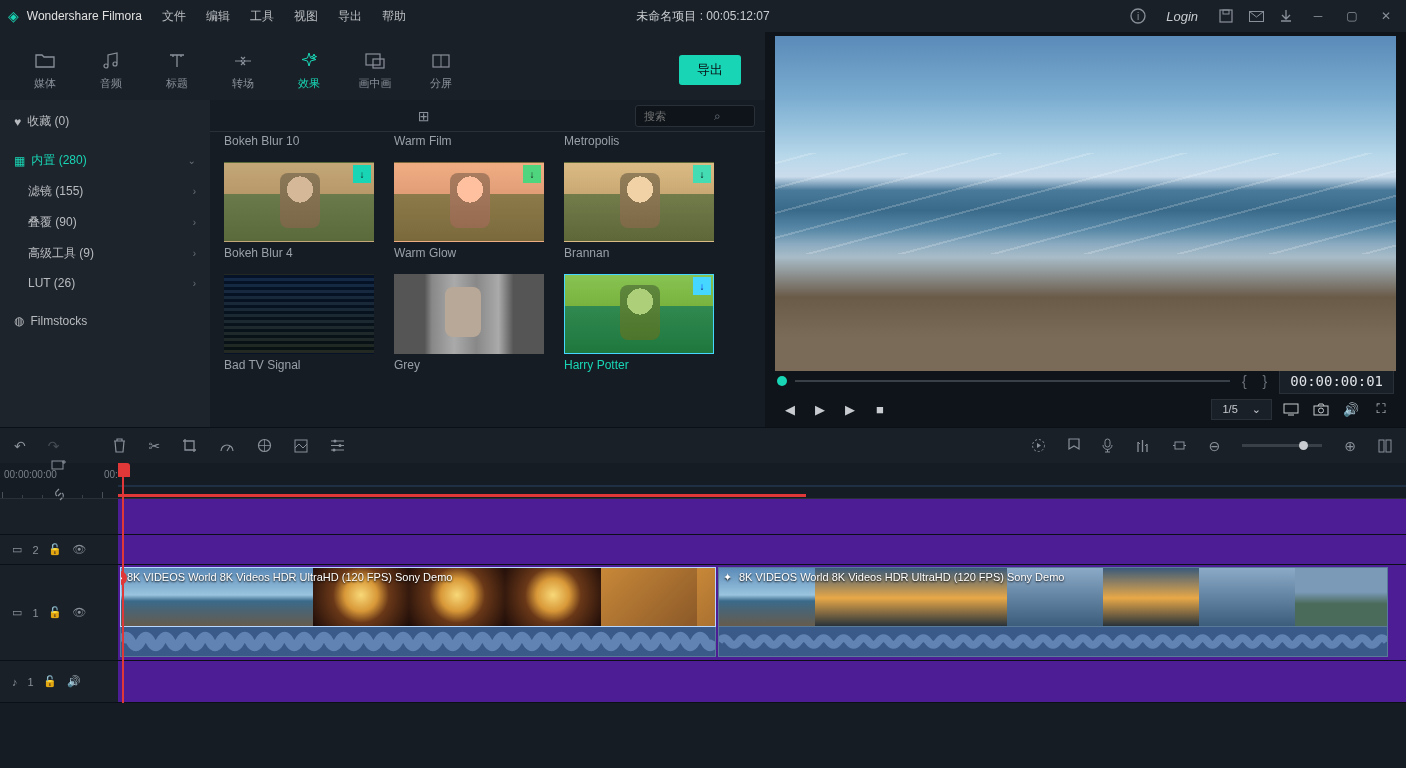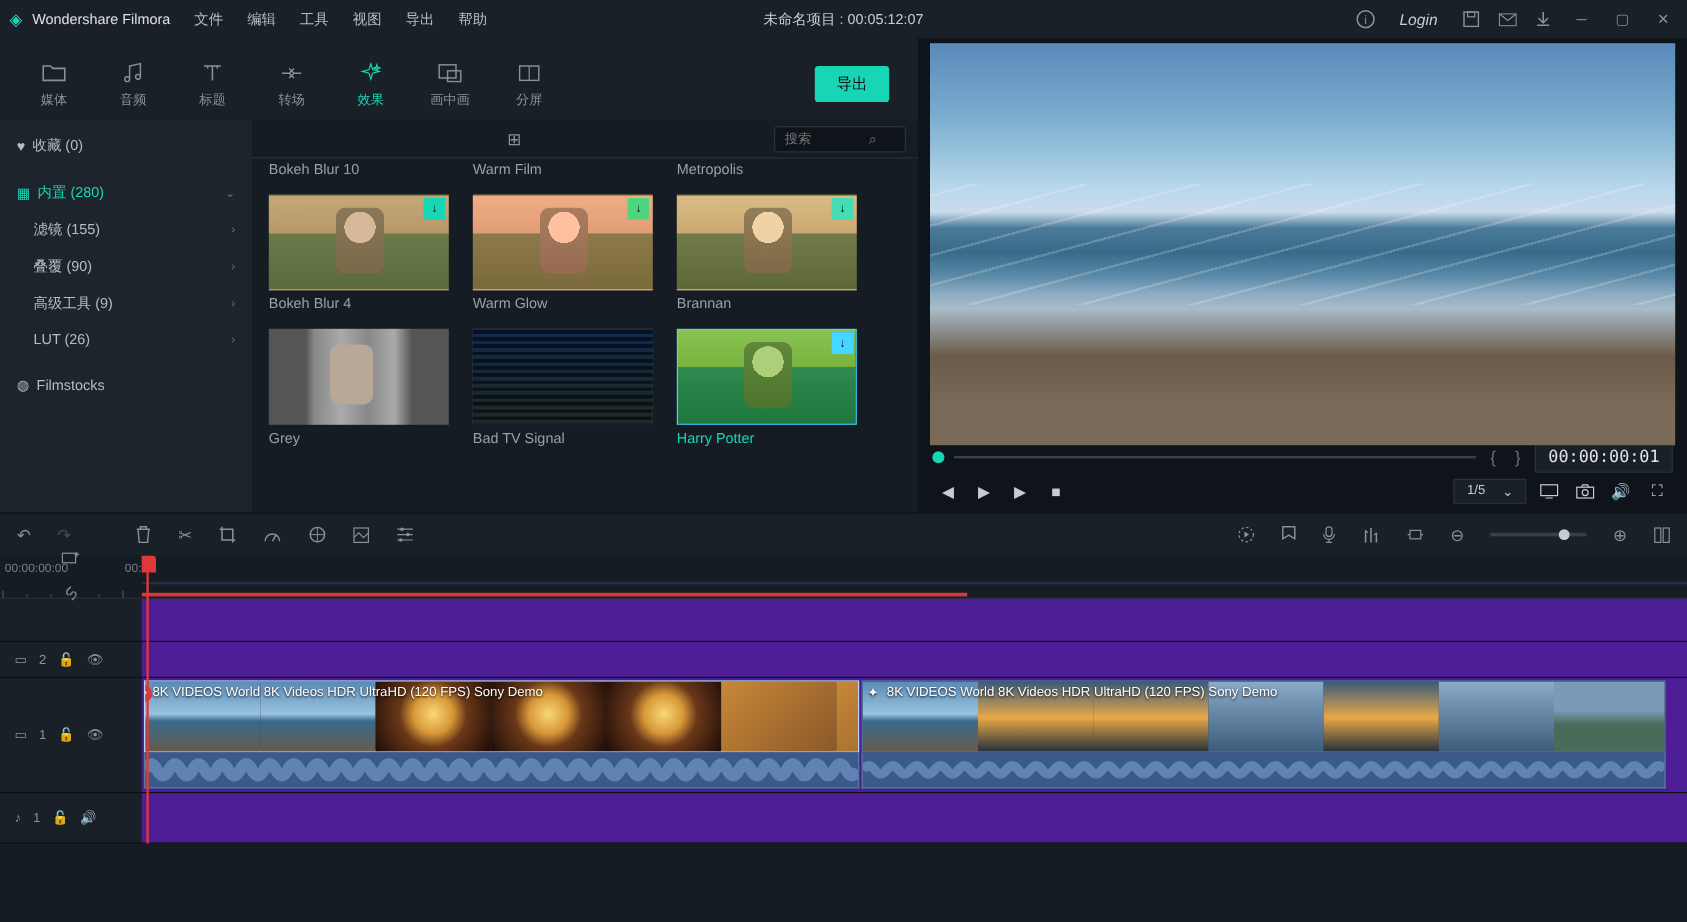--- a/index.html
+++ b/index.html
@@ -25,21 +25,21 @@
 
 .panel-body { flex:1; display:flex; overflow:hidden; }
 .sidebar { width:210px; background:#1e242c; padding:6px 0; overflow-y:auto; }
 .side-item { padding:7px 14px; display:flex; align-items:center; gap:6px; cursor:pointer; color:#b8bcc0; font-size:12px; }
 .side-item.expand { color:#18d6b5; }
 .side-sub { padding-left:28px; }
 .side-chev { margin-left:auto; color:#6a7078; font-size:10px; }
 
 .content-area { flex:1; display:flex; flex-direction:column; background:#161c24; }
 .content-header { height:32px; display:flex; align-items:center; padding:0 10px; gap:8px; border-bottom:1px solid #2a3038; }
-.search-box { margin-left:auto; display:flex; align-items:center; background:#0e141a; border:1px solid #2a3038; border-radius:3px; padding:3px 8px; width:110px; }
+.search-box { margin-left:auto; display:flex; align-items:center; background:#0e141a; border:1px solid #2a3038; border-radius:3px; padding:3px 8px; width:120px; }
 .search-box input { background:transparent; border:none; color:#c8ccd0; font-size:11px; width:70px; outline:none; }
 .view-icon { color:#8a9099; cursor:pointer; font-size:14px; }
 
 .thumb-grid { flex:1; padding:6px 14px; overflow-y:auto; }
 .thumb-row { display:flex; gap:20px; margin-bottom:14px; }
 .thumb { width:150px; }
 .thumb-img { width:150px; height:80px; background:linear-gradient(135deg,#7a8b6a,#a89878); position:relative; border:1px solid transparent; cursor:pointer; overflow:hidden; }
 .thumb-img.selected { border:1px solid #18d6b5; }
 .thumb-dl { position:absolute; top:2px; right:2px; width:18px; height:18px; background:#18d6b5; display:flex; align-items:center; justify-content:center; color:#0a1016; font-size:10px; }
 .thumb-label { padding-top:4px; color:#9aa0a8; font-size:12px; }
@@ -292,26 +292,26 @@
               </div>
             <div class="thumb">
                 <div class="thumb-img scene-vineyard scene-brannan">
                   <div class="thumb-dl">↓</div>
                 </div>
                 <div class="thumb-label">Brannan</div>
               </div>
           </div>
           <div class="thumb-row">
             <div class="thumb">
+                <div class="thumb-img scene-badtv"></div>
+                <div class="thumb-label">Bad TV Signal</div>
+              </div>
+            <div class="thumb">
                 <div class="thumb-img scene-grey"></div>
                 <div class="thumb-label">Grey</div>
-              </div>
-            <div class="thumb">
-                <div class="thumb-img scene-badtv"></div>
-                <div class="thumb-label">Bad TV Signal</div>
               </div>
             <div class="thumb">
                 <div class="thumb-img scene-vineyard scene-hp selected">
                   <div class="thumb-dl">↓</div>
                 </div>
                 <div class="thumb-label selected">Harry Potter</div>
               </div>
           </div>
         </div>
       </div>

